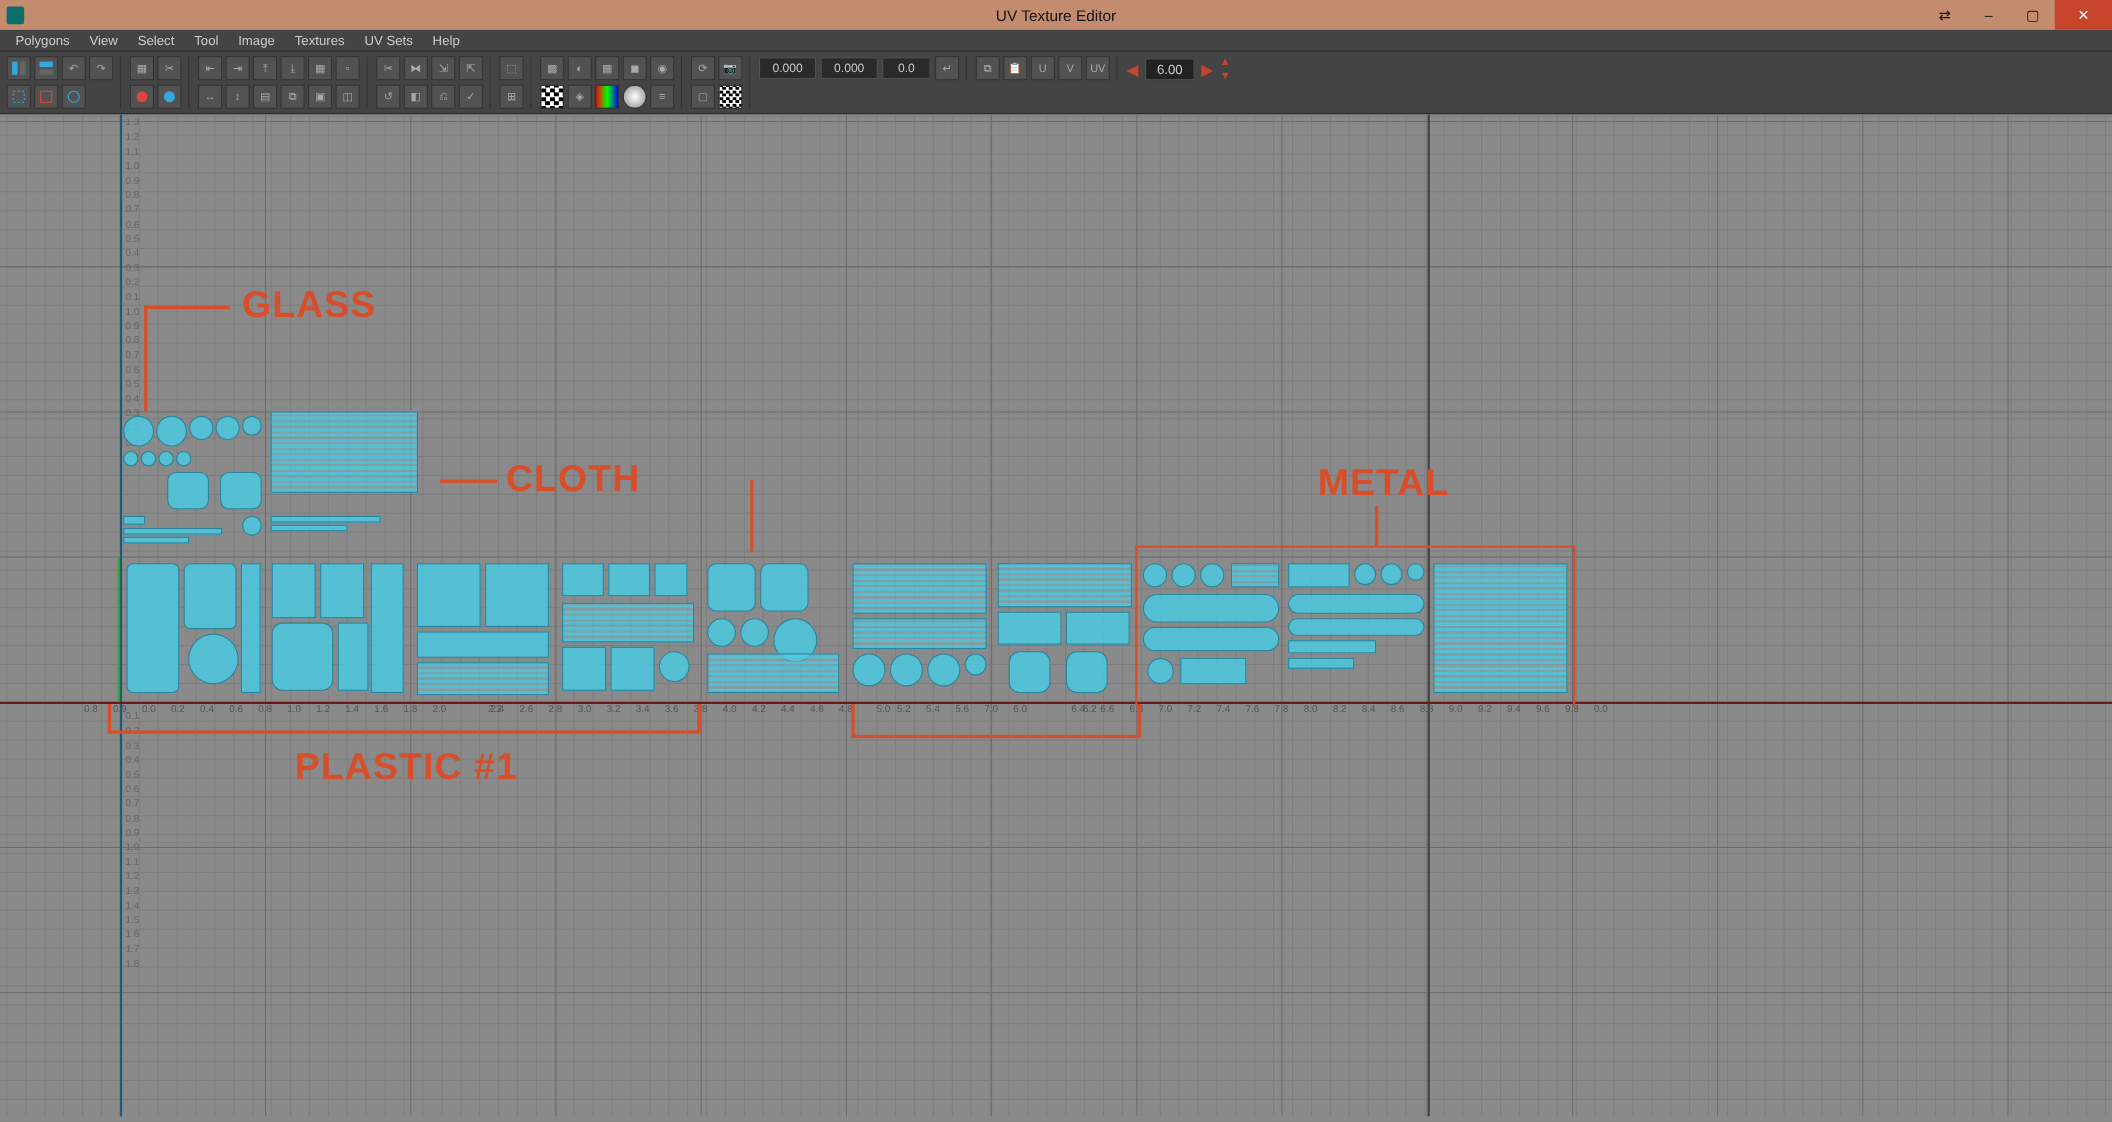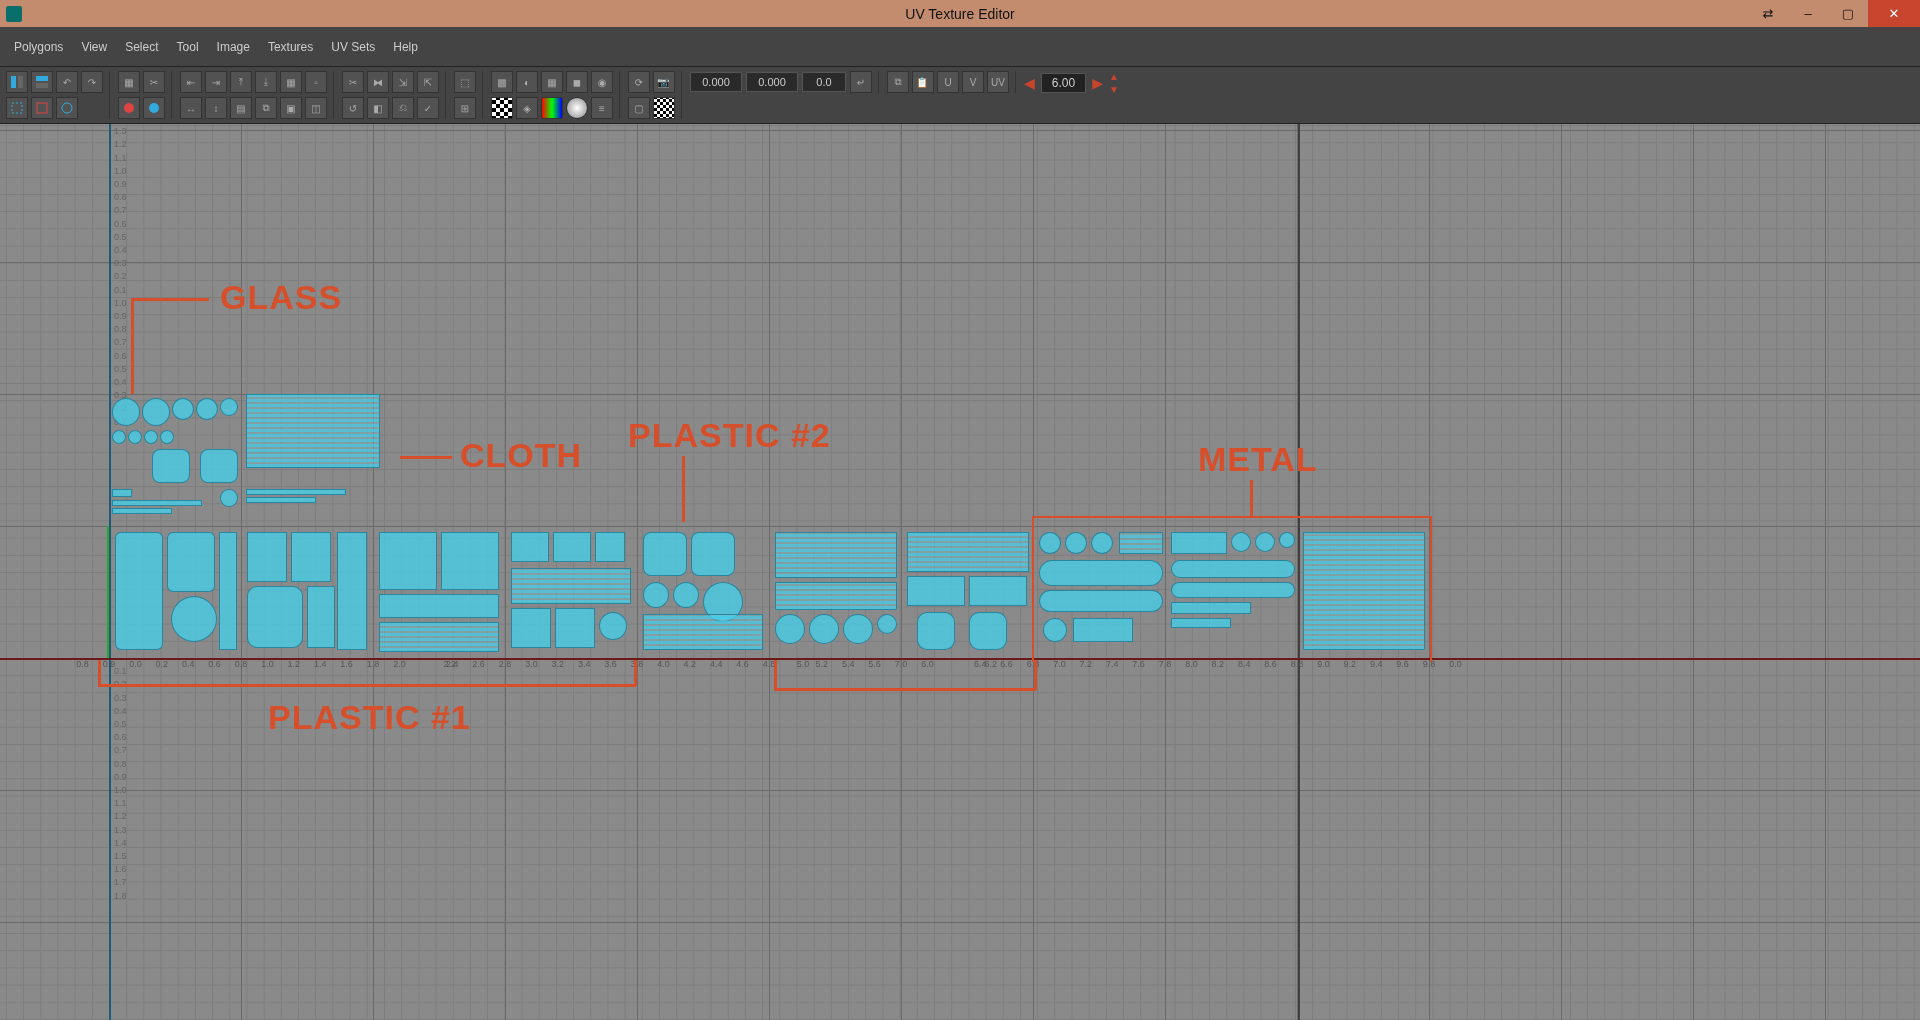--- a/index.html
+++ b/index.html
@@ -7,21 +7,21 @@
 
 
 .titlebar { height: 27px; background: #c48c6e; display: flex; align-items: center; position: relative; }
 .titlebar .app-icon { width: 16px; height: 16px; margin: 0 6px; background: #0a6e6a; border-radius: 2px; }
 .titlebar .title { position: absolute; left: 50%; transform: translateX(-50%); font-size: 14px; color: #111; }
 .titlebar .win-controls { position: absolute; right: 0; top: 0; display: flex; height: 27px; }
 .titlebar .win-btn { width: 40px; height: 27px; display: flex; align-items: center; justify-content: center; font-size: 13px; color: #111; }
 .titlebar .win-btn.close { background: #c8452d; color: #fff; width: 52px; }
 
 
-.menubar { height: 40px; background: #444; display: flex; align-items: center; padding: 0 6px; gap: 2px; border-bottom: 1px solid #222; }
+.menubar { height: 20px; background: #444; display: flex; align-items: center; padding: 0 6px; gap: 2px; border-bottom: 1px solid #222; }
 .menubar .menu-item { color: #ccc; font-size: 12px; padding: 3px 8px; cursor: default; }
 
 
 .toolbar { background: #444; padding: 4px 6px; border-bottom: 1px solid #222; display: flex; align-items: flex-start; gap: 8px; }
 .tool-group { display: flex; flex-direction: column; gap: 4px; padding-right: 6px; border-right: 1px solid #333; }
 .tool-row { display: flex; gap: 3px; }
 .tool-btn { width: 22px; height: 22px; background: #525252; border: 1px solid #333; display: flex; align-items: center; justify-content: center; font-size: 10px; color: #aaa; }
 .tool-btn svg { width: 16px; height: 16px; }
 .num-input { width: 52px; height: 20px; background: #2a2a2a; border: 1px solid #555; color: #ccc; font-size: 11px; text-align: center; }
 .spinner { display: flex; align-items: center; gap: 6px; color: #c8452d; font-size: 14px; }
@@ -440,21 +440,20 @@
     <div class="shell lines" style="left:1194px;top:6px;width:122px;height:118px"></div>
   </div>
 
   <div class="anno anno-label" style="left:220px; top:154px;">GLASS</div>
   <div class="anno-line" style="left:131px; top:174px; width:78px; height:3px;"></div>
   <div class="anno-line" style="left:131px; top:174px; width:3px; height:96px;"></div>
 
   <div class="anno anno-label" style="left:460px; top:312px;">CLOTH</div>
   <div class="anno-line" style="left:400px; top:332px; width:52px; height:3px;"></div>
 
-  <div class="anno anno-label" style="left:628px; top:292px;">Plastic #2</div>
   <div class="anno-line" style="left:682px; top:332px; width:3px; height:66px;"></div>
 
   <div class="anno anno-label" style="left:1198px; top:316px;">Metal</div>
   <div class="anno-line" style="left:1250px; top:356px; width:3px; height:36px;"></div>
   <div class="anno-box" style="left:1032px; top:392px; width:400px; height:146px; border-bottom:none;"></div>
 
   <div class="anno anno-label" style="left:268px; top:574px;">Plastic #1</div>
   <div class="anno-line" style="left:98px; top:560px; width:538px; height:3px;"></div>
   <div class="anno-line" style="left:98px; top:536px; width:3px; height:26px;"></div>
   <div class="anno-line" style="left:634px; top:536px; width:3px; height:26px;"></div>

